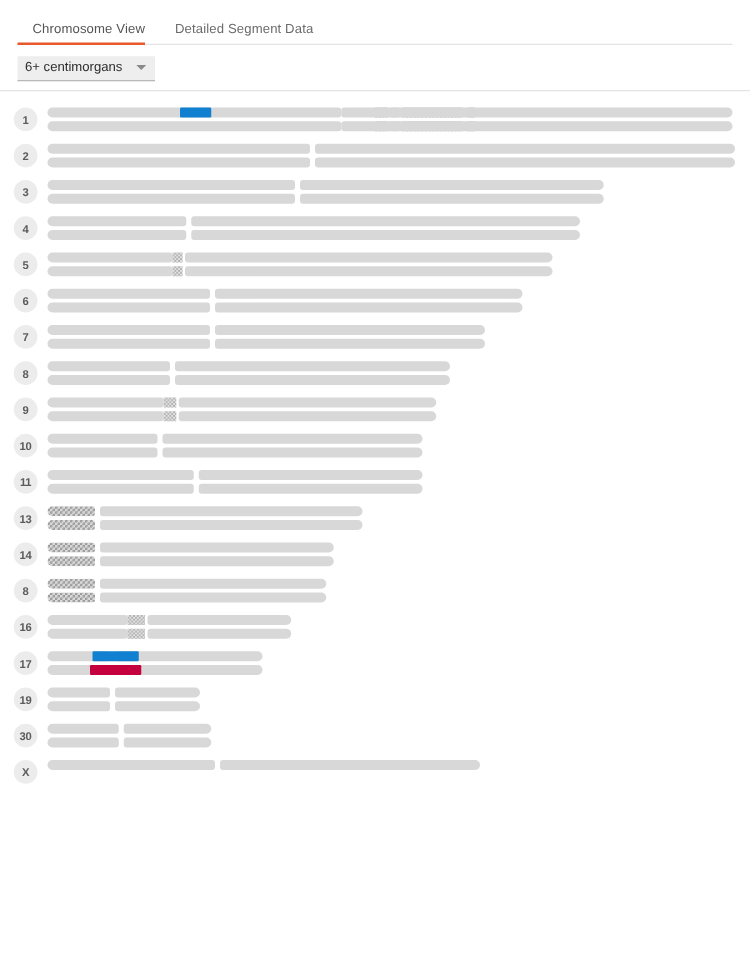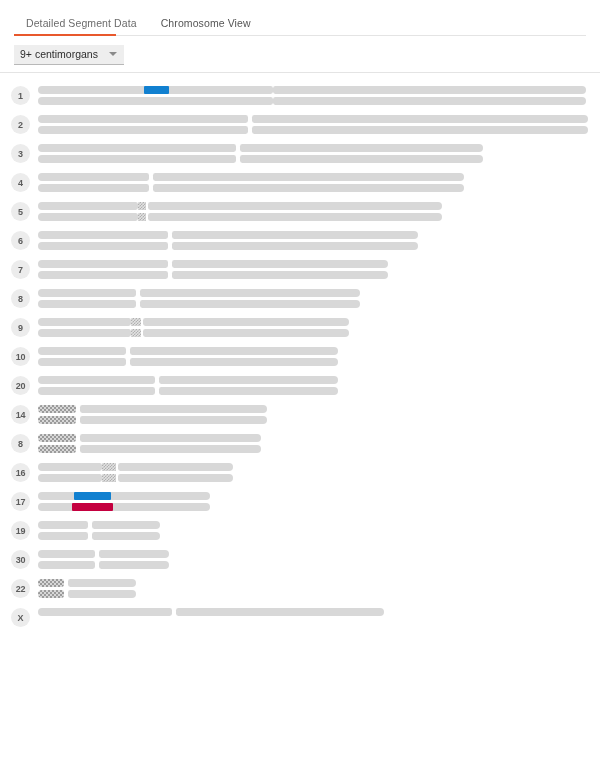--- a/index.html
+++ b/index.html
@@ -200,29 +200,29 @@
     border-radius: 1px;
   }
 </style>
 </head>
 <body>
 
 <div id="app">
 
 
   <div class="tabs">
+    <div class="tab active">Chromosome View</div>
     <div class="tab">Detailed Segment Data</div>
-    <div class="tab active">Chromosome View</div>
     <div class="tabs-rule"></div>
     <div class="tab-underline"></div>
   </div>
 
   <div class="filter-row">
     <div class="select-box">
-      <span class="select-label">9+ centimorgans</span>
+      <span class="select-label">6+ centimorgans</span>
       <span class="select-caret"></span>
     </div>
   </div>
   <div class="filter-rule"></div>
 
   <div class="chrom-area" id="chrom-area">
       <div class="chrom-row">
         <div class="chrom-badge">1</div>
         <div class="strands">
           <div class="strand s0">
@@ -359,29 +359,42 @@
             <div class="arm p" style="left: 0px; width: 88px;"></div>
             <div class="arm q" style="left: 92px; width: 208px;"></div>
           </div>
           <div class="strand s1">
             <div class="arm p" style="left: 0px; width: 88px;"></div>
             <div class="arm q" style="left: 92px; width: 208px;"></div>
           </div>
         </div>
       </div>
       <div class="chrom-row">
-        <div class="chrom-badge">20</div>
+        <div class="chrom-badge">11</div>
         <div class="strands">
           <div class="strand s0">
             <div class="arm p" style="left: 0px; width: 117px;"></div>
             <div class="arm q" style="left: 121px; width: 179px;"></div>
           </div>
           <div class="strand s1">
             <div class="arm p" style="left: 0px; width: 117px;"></div>
             <div class="arm q" style="left: 121px; width: 179px;"></div>
+          </div>
+        </div>
+      </div>
+      <div class="chrom-row">
+        <div class="chrom-badge">13</div>
+        <div class="strands">
+          <div class="strand s0">
+            <div class="arm p hatch" style="left: 0px; width: 38px;"></div>
+            <div class="arm q" style="left: 42px; width: 210px;"></div>
+          </div>
+          <div class="strand s1">
+            <div class="arm p hatch" style="left: 0px; width: 38px;"></div>
+            <div class="arm q" style="left: 42px; width: 210px;"></div>
           </div>
         </div>
       </div>
       <div class="chrom-row">
         <div class="chrom-badge">14</div>
         <div class="strands">
           <div class="strand s0">
             <div class="arm p hatch" style="left: 0px; width: 38px;"></div>
             <div class="arm q" style="left: 42px; width: 187px;"></div>
           </div>
@@ -454,33 +467,20 @@
             <div class="arm p" style="left: 0px; width: 57px;"></div>
             <div class="arm q" style="left: 61px; width: 70px;"></div>
           </div>
           <div class="strand s1">
             <div class="arm p" style="left: 0px; width: 57px;"></div>
             <div class="arm q" style="left: 61px; width: 70px;"></div>
           </div>
         </div>
       </div>
       <div class="chrom-row">
-        <div class="chrom-badge">22</div>
-        <div class="strands">
-          <div class="strand s0">
-            <div class="arm p hatch" style="left: 0px; width: 26px;"></div>
-            <div class="arm q" style="left: 30px; width: 68px;"></div>
-          </div>
-          <div class="strand s1">
-            <div class="arm p hatch" style="left: 0px; width: 26px;"></div>
-            <div class="arm q" style="left: 30px; width: 68px;"></div>
-          </div>
-        </div>
-      </div>
-      <div class="chrom-row">
         <div class="chrom-badge">X</div>
         <div class="strands">
           <div class="strand s0">
             <div class="arm p" style="left: 0px; width: 134px;"></div>
             <div class="arm q" style="left: 138px; width: 208px;"></div>
           </div>
         </div>
       </div>
     </div>
 

